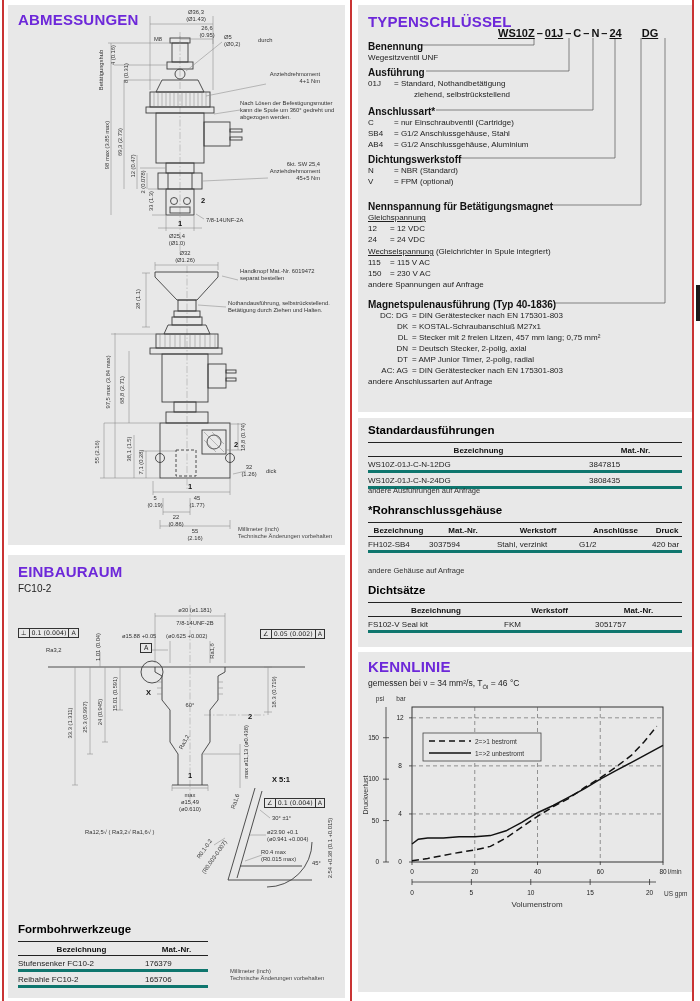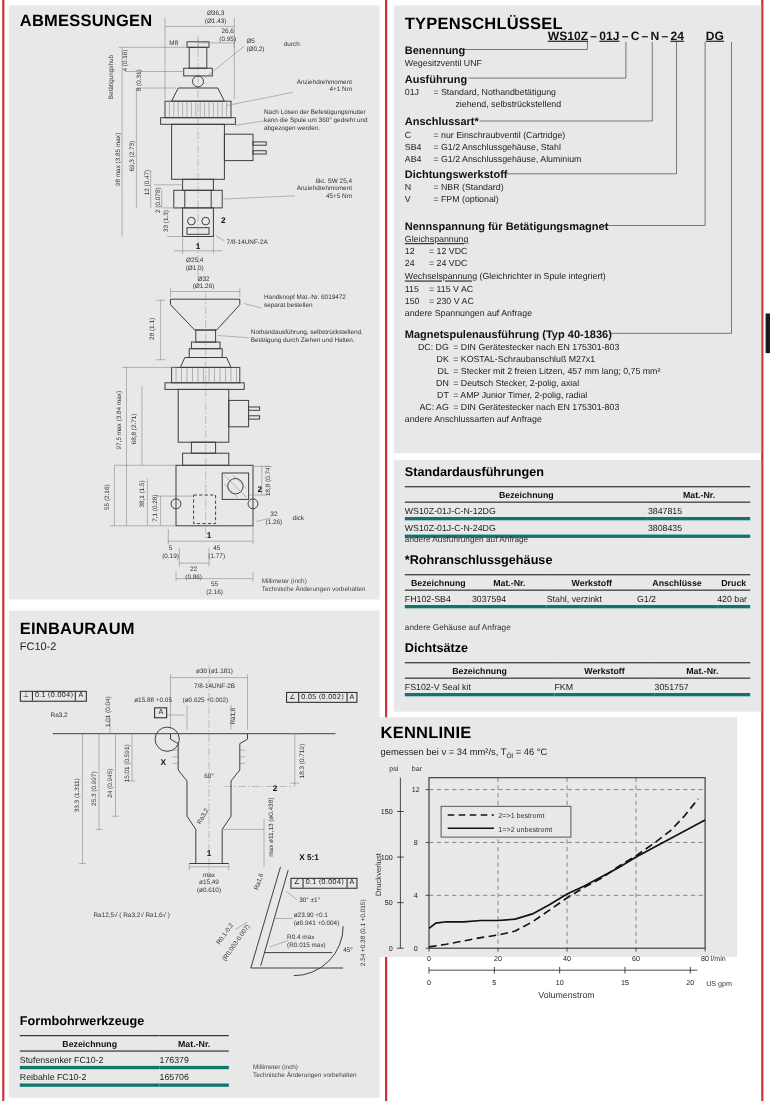--- a/index.html
+++ b/index.html
@@ -1,19 +1,19 @@
 <!DOCTYPE html>
 <html><head>
 <meta charset="utf-8">
 <style>
   html,body{margin:0;padding:0;background:#fff}
   #page{position:relative;width:700px;height:1001px;background:#fff;font-family:"Liberation Sans",sans-serif;overflow:hidden}
   .redline{position:absolute;top:0;bottom:0;width:2px;background:#c93434}
   .panel{position:absolute;background:#e8e8e8}
-  .h1{position:absolute;font-size:15px;font-weight:bold;color:#000000;letter-spacing:.2px}
+  .h1{position:absolute;font-size:15px;font-weight:bold;color:#6d28d9;letter-spacing:.2px}
   .h2{position:absolute;font-size:11.5px;font-weight:bold;color:#000}
   .sub{position:absolute;font-size:10px;color:#222}
   .tk-code{position:absolute;font-size:11px;font-weight:bold;color:#111;white-space:nowrap}
   .tk-code .u{text-decoration:underline}
   .tk-code .sep{margin:0 2px}
   .tk-h{position:absolute;font-size:10px;font-weight:bold;color:#111;white-space:nowrap}
   .tk-l{position:absolute;font-size:8px;color:#222;white-space:nowrap}
   .tk-k{display:inline-block;width:26px}
   .tk-k3{display:inline-block;width:22px}
   .tk-k2{display:inline-block;width:40px;text-align:right;margin-right:4px}
@@ -386,21 +386,21 @@
       </tr>
       <tr>
         <td>FS102-V Seal kit</td>
         <td>FKM</td>
         <td>3051757</td>
       </tr>
     </tbody>
       </table>
   </div>
 
-  <div class="panel" style="left:336px;top:652px;width:334px;height:218px">
+  <div class="panel" style="left:358px;top:652px;width:334px;height:340px">
     <div class="h1" style="left:10px;top:6px">KENNLINIE</div>
     <div style="position:absolute;left:10px;top:26px;font-size:8.5px;color:#222">
       <span>gemessen bei ν = 34 mm²/s, T</span><sub style="font-size:6px">Öl</sub><span> = 46 °C</span>
     </div>
     <svg id="chart-svg" style="top:40px" width="334" height="246" viewBox="358 692 334 246">
       <text class="dl" style="font-size:7px" transform="translate(368,795) rotate(-90)" text-anchor="middle">Druckverlust</text>
       <text class="dl" style="font-size:6.5px" x="380" y="701" text-anchor="middle">psi</text>
       <text class="dl" style="font-size:6.5px" x="401" y="701" text-anchor="middle">bar</text>
       <text class="dl" style="font-size:6.5px" x="668" y="874">l/min</text>
       <text class="dl" style="font-size:6.5px" x="664" y="896">US gpm</text>

